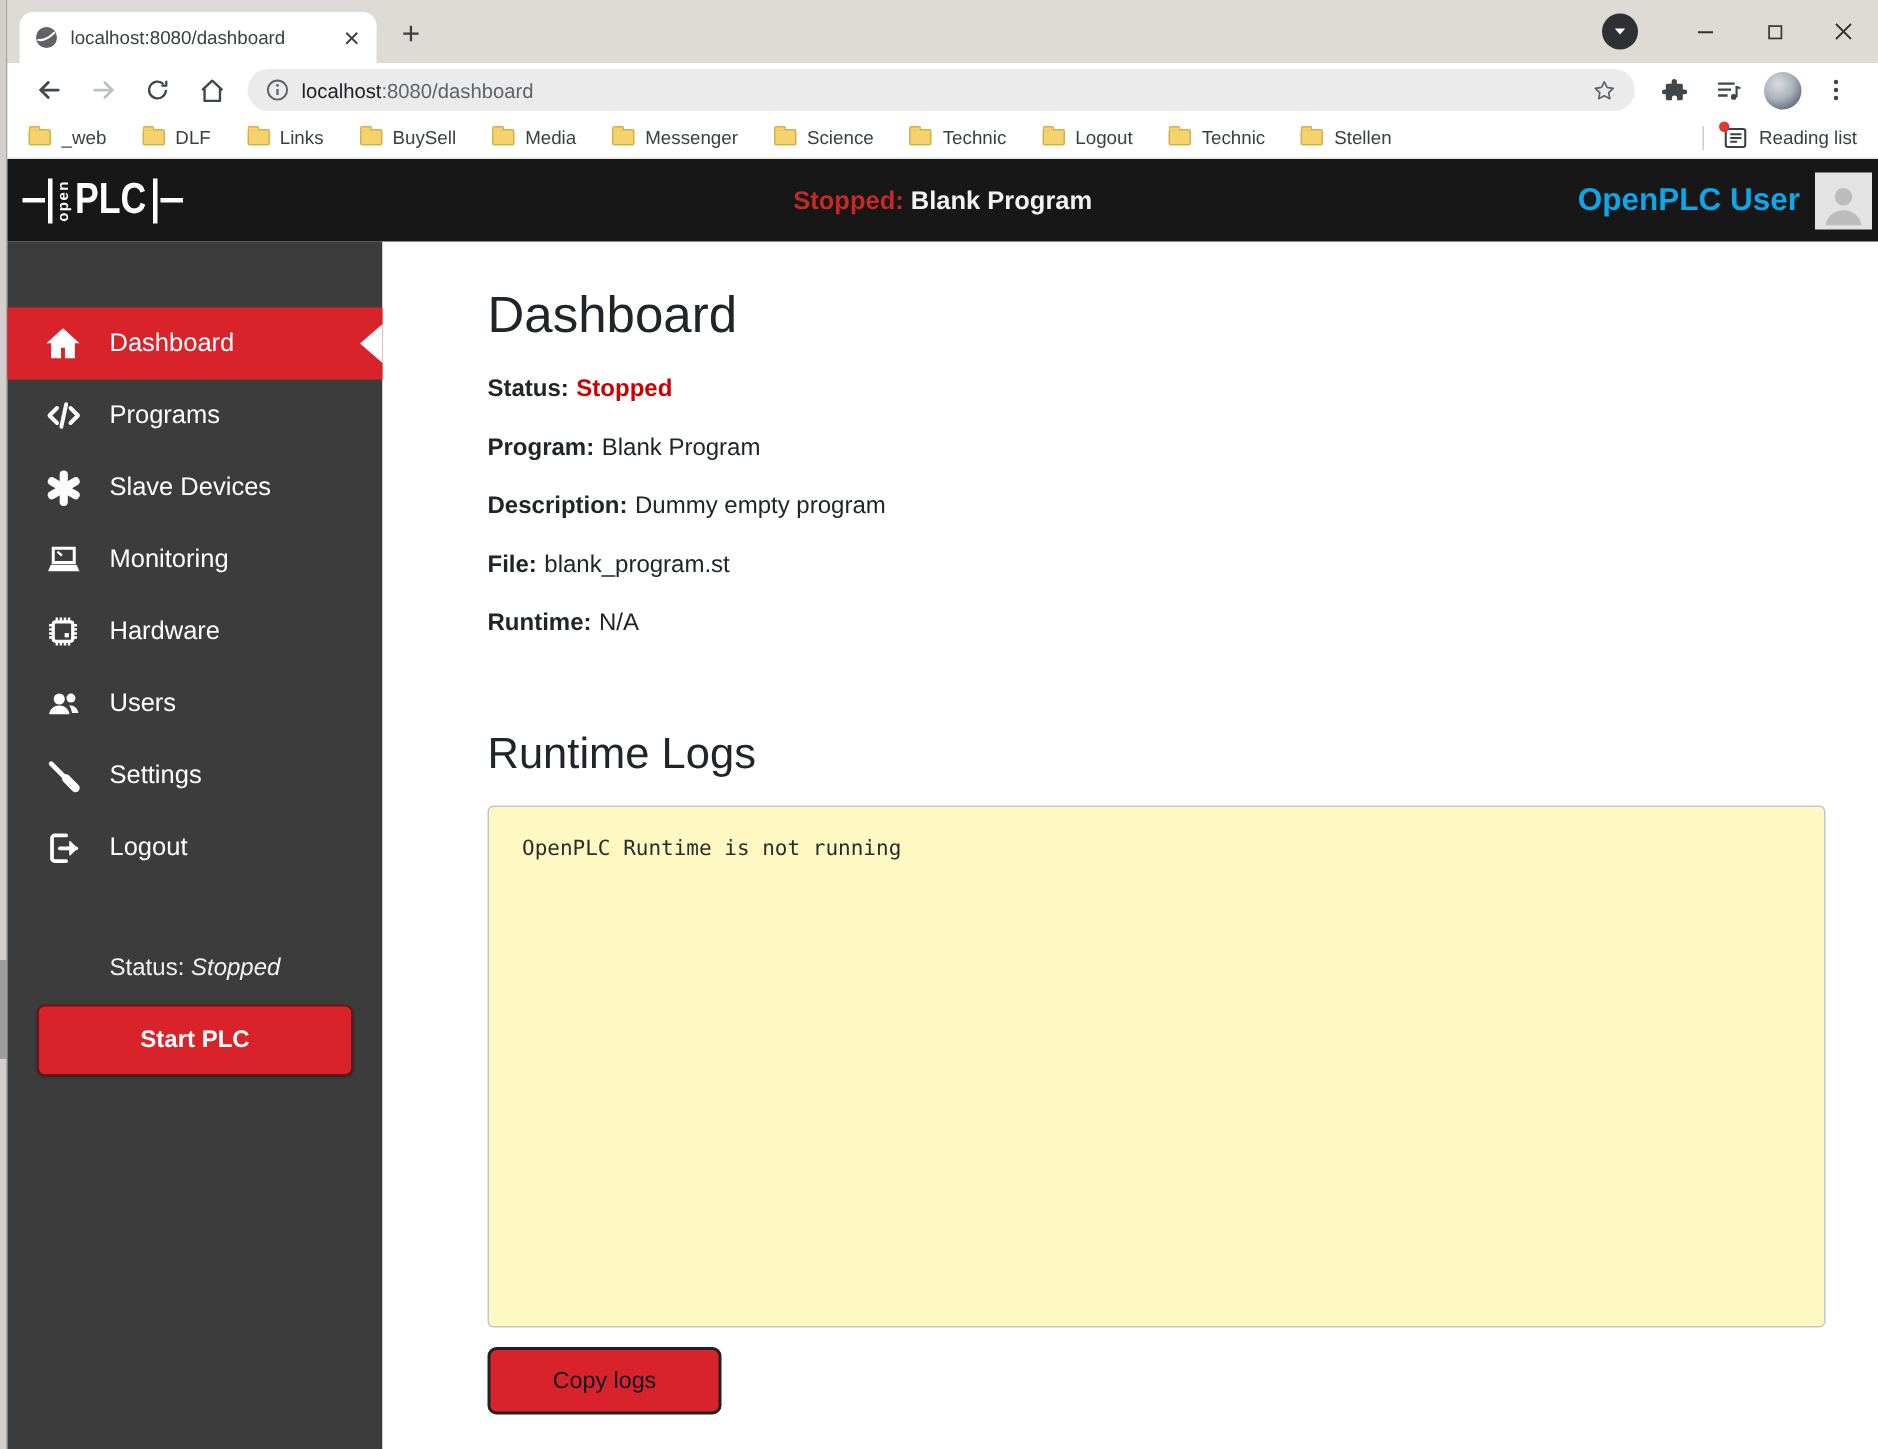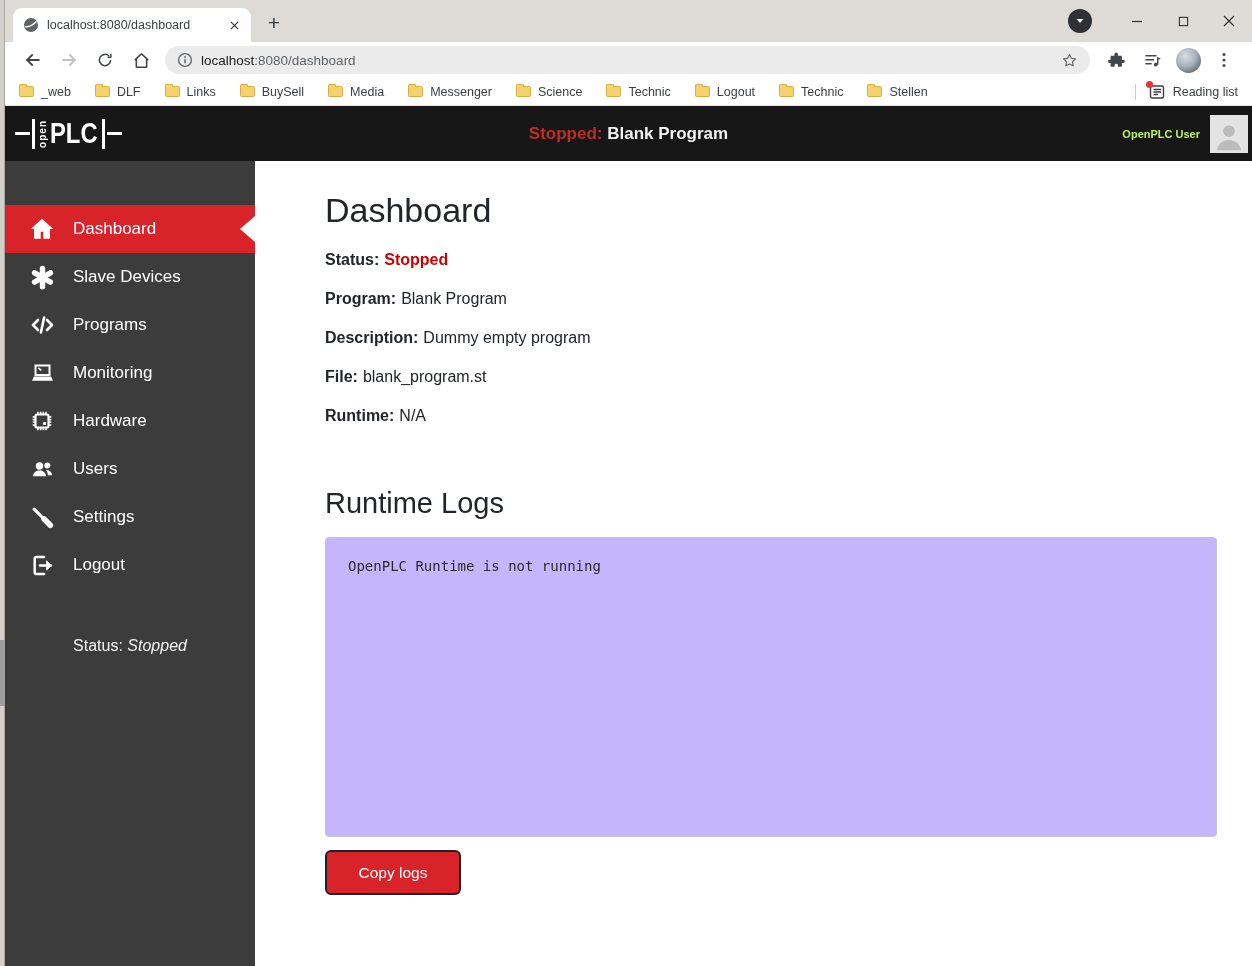--- a/index.html
+++ b/index.html
@@ -48,43 +48,43 @@
   .app-header { height:55px; background:#171717; display:flex; align-items:center; position:relative; flex:none; padding:0 4px 0 10px; }
   .logo { display:flex; align-items:center; color:#fff; }
   .logo .hline { width:15px; height:3px; background:#fff; }
   .logo .vbar { width:3px; height:30px; background:#fff; margin:0 2px; }
   .logo .open-vert { writing-mode:vertical-rl; transform:rotate(180deg); font-size:10px; font-weight:bold; letter-spacing:1px; line-height:1; color:#fff; margin:0 1px; }
   .logo .plc { font-size:29px; font-weight:bold; letter-spacing:0; transform:scaleX(.82); transform-origin:left center; margin:0 -8px 0 1px; }
   .hdr-status { position:absolute; left:0; right:0; text-align:center; font-size:17px; font-weight:bold; pointer-events:none; }
   .hdr-status .st { color:#c52a24; }
   .hdr-status .pg { color:#f2f2f2; }
   .hdr-user { margin-left:auto; display:flex; align-items:center; }
-  .hdr-user-name { color:#bef264; font-size:11px; font-weight:bold; margin-right:10px; }
+  .hdr-user-name { color:#0ea5e9; font-size:21px; font-weight:bold; margin-right:10px; }
   .hdr-avatar { width:38px; height:38px; background:#e3e3e3; display:flex; align-items:flex-end; justify-content:center; overflow:hidden; }
 
   
   .app-body { flex:1; display:flex; min-height:0; }
   .sidebar { width:250px; background:#3c3c3c; flex:none; display:flex; flex-direction:column; padding-top:44px; }
   .side-item { height:48px; display:flex; align-items:center; padding-left:22px; color:#fff; cursor:pointer; position:relative; }
   .side-item .ic { width:30px; height:28px; display:flex; align-items:center; justify-content:center; flex:none; color:#fff; }
   .side-item .lbl { font-size:17px; margin-left:16px; }
   .side-item.active { background:#d9232b; }
   .side-item.active::after { content:""; position:absolute; right:0; top:50%; transform:translateY(-50%); width:0; height:0; border-top:13px solid transparent; border-bottom:13px solid transparent; border-right:15px solid #ffffff; }
   .side-status { margin-top:48px; text-align:center; color:#f1f1f1; font-size:16px; }
   .side-status em { font-style:italic; }
   .start-btn { margin:15px auto 0; width:210px; height:47px; background:#d9232b; color:#fff; font-size:16px; font-weight:bold; border:1px solid #7e0e12; border-radius:5px; cursor:pointer; box-shadow:0 1px 2px rgba(0,0,0,.4); font-family:"Liberation Sans", sans-serif; }
 
   .content { flex:1; background:#fff; padding:30px 35px 0 70px; overflow:hidden; }
   .page-title { font-size:34px; font-weight:300; color:#212529; margin-bottom:16px; }
   .info-line { margin:21px 0; font-size:16px; color:#212529; }
   .info-line b { margin-right:5px; }
   .info-line .red { color:#cc0000; font-weight:bold; }
   .logs-title { font-size:29px; font-weight:300; color:#212529; margin-top:62px; }
-  .logs-box { margin-top:17px; height:300px; background:#c4b5fd; border:1px solid #c6c6c6; border-radius:4px; padding:20px 22px; font-family:"DejaVu Sans Mono", monospace; font-size:14px; color:#2b2b2b; white-space:pre-wrap; }
-  .copy-btn { margin-top:13px; width:136px; height:45px; background:#d9232b; color:#ffffff; font-size:15.5px; border:2px solid #1e2226; border-radius:6px; cursor:pointer; font-family:"Liberation Sans", sans-serif; }
+  .logs-box { margin-top:17px; height:348px; background:#fef9c3; border:1px solid #c6c6c6; border-radius:4px; padding:20px 22px; font-family:"DejaVu Sans Mono", monospace; font-size:14px; color:#2b2b2b; white-space:pre-wrap; }
+  .copy-btn { margin-top:13px; width:156px; height:45px; background:#d9232b; color:#0f172a; font-size:15.5px; border:2px solid #1e2226; border-radius:6px; cursor:pointer; font-family:"Liberation Sans", sans-serif; }
 
   svg { display:block; }
 </style>
 </head>
 <body>
 
 <div class="screen">
   <div class="edge-strip">
     <div class="edge-thumb"></div>
   </div>
@@ -286,37 +286,37 @@
           <div class="side-item active">
             <span class="ic">
               <svg width="26" height="26" viewBox="0 0 24 24" fill="currentColor">
                   <path d="M12 2.6 1.8 11.8h2.9V21h6.1v-6.4h2.4V21h6.1v-9.2h2.9z"></path>
                 </svg>
             </span>
             <span class="lbl">Dashboard</span>
           </div>
           <div class="side-item">
             <span class="ic">
+              <svg width="27" height="24" viewBox="0 0 24 24" fill="none" stroke="currentColor" stroke-width="2.6" stroke-linecap="round" stroke-linejoin="round">
+                  <path d="M7.5 7 2.5 12l5 5"></path>
+                  <path d="M16.5 7l5 5-5 5"></path>
+                  <path d="M13.6 4.5l-3.2 15"></path>
+                </svg>
+            </span>
+            <span class="lbl">Programs</span>
+          </div>
+          <div class="side-item">
+            <span class="ic">
               <svg width="25" height="25" viewBox="0 0 24 24" stroke="currentColor" stroke-width="5.2" stroke-linecap="round">
                   <path d="M12 3.2v17.6"></path>
                   <path d="M4.4 7.6l15.2 8.8"></path>
                   <path d="M4.4 16.4 19.6 7.6"></path>
                 </svg>
             </span>
             <span class="lbl">Slave Devices</span>
-          </div>
-          <div class="side-item">
-            <span class="ic">
-              <svg width="27" height="24" viewBox="0 0 24 24" fill="none" stroke="currentColor" stroke-width="2.6" stroke-linecap="round" stroke-linejoin="round">
-                  <path d="M7.5 7 2.5 12l5 5"></path>
-                  <path d="M16.5 7l5 5-5 5"></path>
-                  <path d="M13.6 4.5l-3.2 15"></path>
-                </svg>
-            </span>
-            <span class="lbl">Programs</span>
           </div>
           <div class="side-item">
             <span class="ic">
               <svg width="27" height="24" viewBox="0 0 24 24">
                   <rect x="5" y="4.5" width="14" height="9.5" fill="none" stroke="currentColor" stroke-width="2"></rect>
                   <path d="M7.8 6.8l3 2.6" stroke="currentColor" stroke-width="1.6"></path>
                   <path d="M3.4 15.5h17.2l1.9 4.3H1.5z" fill="currentColor"></path>
                 </svg>
             </span>
             <span class="lbl">Monitoring</span>
@@ -360,20 +360,21 @@
                   <path d="M9.5 12h10.5" stroke-width="2.4"></path>
                   <path d="M16 7.8 20.2 12 16 16.2z" fill="currentColor" stroke="currentColor" stroke-width="1"></path>
                 </svg>
             </span>
             <span class="lbl">Logout</span>
           </div>
 
           <div class="side-status">
             <span>Status:</span> <em>Stopped</em>
           </div>
+          <button class="start-btn">Start PLC</button>
         </div>
 
         <div class="content">
           <div class="page-title">Dashboard</div>
 
           <div class="info-line">
             <b>Status:</b><span class="red">Stopped</span>
           </div>
           <div class="info-line">
             <b>Program:</b><span>Blank Program</span>

